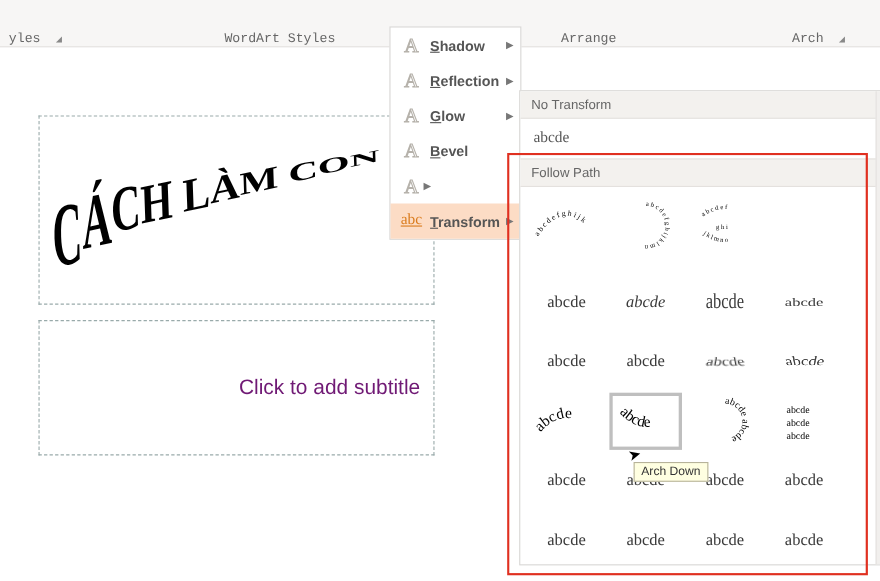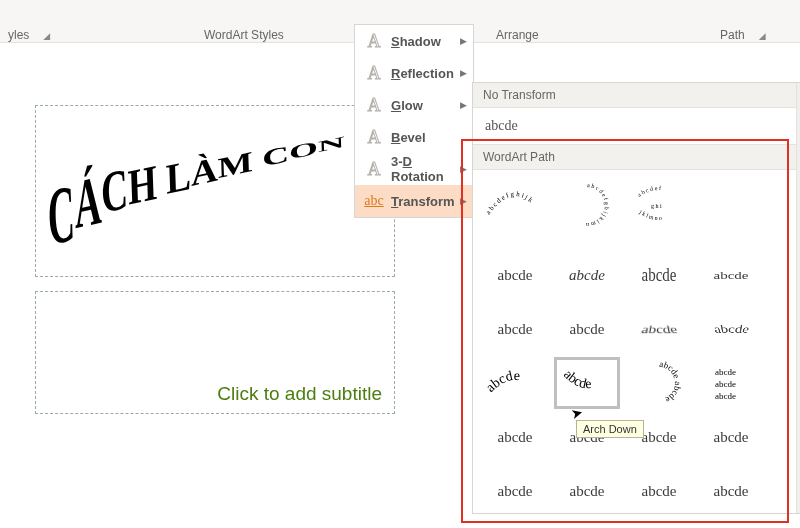--- a/index.html
+++ b/index.html
@@ -22,30 +22,31 @@
 }
 .ribbon-group {
   position: absolute;
   top: 0;
   height: 100%;
   display: flex;
   align-items: flex-end;
   padding-bottom: 6px;
   color: #666;
   font-size: 12px;
+  font-family: Liberation Mono, monospace;
 }
 .ribbon-group .glyph {
   font-size: 9px;
   color: #888;
   margin-left: 14px;
   transform: translateY(-1px);
 }
 .grp-styles { left: 0; width: 160px; padding-left: 8px;}
 .grp-wordart { left: 204px; width: 140px; }
-.grp-arrange { left: 496px; justify-content: center; }
+.grp-arrange { left: 510px; justify-content: center; }
 .grp-size    { left: 720px; }
 
 
 .canvas {
   position: absolute;
   left: 35px;
   top: 105px;
   width: 360px;
   height: 300px;
 }
@@ -75,24 +76,24 @@
 .wordart-img .l5 { transform: scaleY(1.1); }
 .wordart-img .l6 { transform: scaleY(0.9); }
 .wordart-img .l7 { transform: scaleY(0.75); }
 .wordart-img .l8 { transform: scaleY(0.6); }
 .wordart-img .l9 { transform: scaleY(0.5); }
 .wordart-img .l10{ transform: scaleY(0.4); }
 .subtitle-box {
   border: 1px dashed #9aa;
   height: 105px;
   display: flex;
-  align-items: flex-end;
+  align-items: center;
   justify-content: flex-end;
   padding: 8px 12px;
-  color: #4d7c0f;
+  color: #701a75;
   font-size: 19px;
 }
 
 
 .menu {
   position: absolute;
   left: 354px;
   top: 24px;
   width: 118px;
   background: #ffffff;
@@ -243,21 +244,21 @@
     <span>yles</span>
     <span class="glyph">◢</span>
   </div>
   <div class="ribbon-group grp-wordart">
     <span>WordArt Styles</span>
   </div>
   <div class="ribbon-group grp-arrange">
     <span>Arrange</span>
   </div>
   <div class="ribbon-group grp-size">
-    <span>Path</span>
+    <span>Arch</span>
     <span class="glyph">◢</span>
   </div>
 </div>
 
 <div class="canvas">
   <div class="title-box">
     <div class="wordart-img">
       <span class="ltr l1">C</span><span class="ltr l2">Á</span><span class="ltr l3">C</span><span class="ltr l4">H</span><span class="ltr l5">&nbsp;L</span><span class="ltr l6">À</span><span class="ltr l7">M</span><span class="ltr l8">&nbsp;C</span><span class="ltr l9">O</span><span class="ltr l10">N</span>
     </div>
   </div>
@@ -281,39 +282,38 @@
     <span class="menu-ico">A</span>
     <span class="menu-lbl"><span class="ul">G</span>low</span>
     <span class="menu-arrow">▶</span>
   </div>
   <div class="menu-item">
     <span class="menu-ico">A</span>
     <span class="menu-lbl"><span class="ul">B</span>evel</span>
   </div>
   <div class="menu-item">
     <span class="menu-ico">A</span>
-    <span class="menu-lbl">3-<span class="ul">D</span> Rotation</span>
     <span class="menu-arrow">▶</span>
   </div>
   <div class="menu-item sel">
     <span class="menu-ico abc">abc</span>
     <span class="menu-lbl"><span class="ul">T</span>ransform</span>
     <span class="menu-arrow">▶</span>
   </div>
 </div>
 
 <div class="gallery-wrap">
   <div class="gallery-inner">
 
     <div class="section-hdr">No Transform</div>
     <div class="sec-body notransform">
       <div class="sample">abcde</div>
     </div>
 
-    <div class="section-hdr">WordArt Path</div>
+    <div class="section-hdr">Follow Path</div>
     <div class="sec-body">
       <div class="path-row">
         <div class="thumb">
           <svg width="56" height="40">
               <path id="p1" d="M2,30 Q28,-8 54,30" fill="none"></path>
               <text font-size="7" font-family="Georgia"><textPath href="#p1">a b c d e f g h i j k</textPath></text>
             </svg>
         </div>
         <div class="thumb">
           <svg width="56" height="44">

